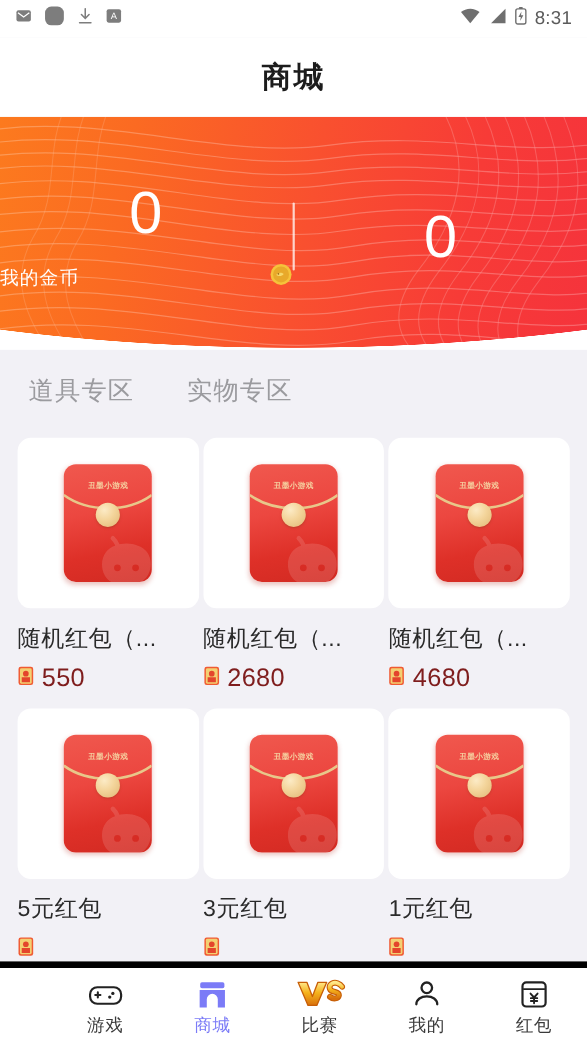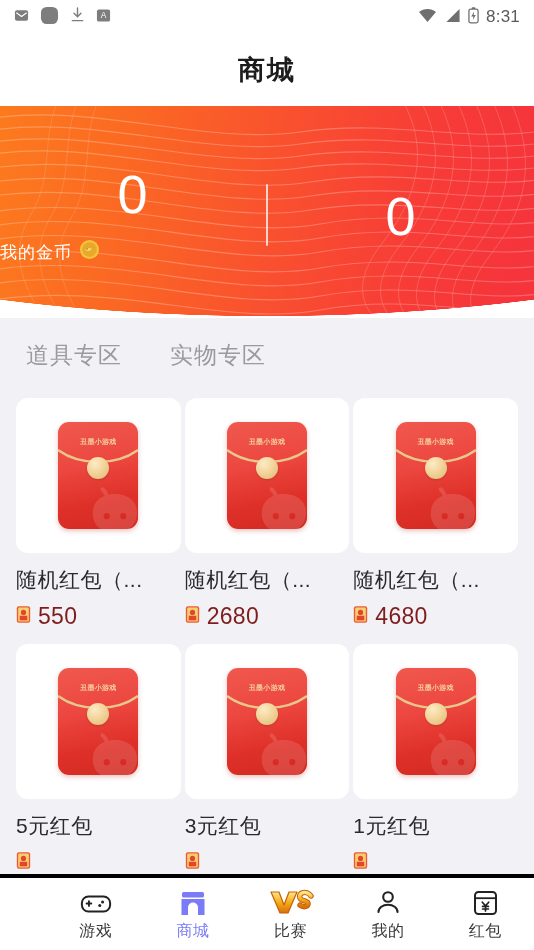--- a/index.html
+++ b/index.html
@@ -44,21 +44,21 @@
   .stats {
     position:absolute; inset:0; display:flex; align-items:center; z-index:3;
   }
   .stat { flex:1; text-align:center; padding-top:8px; }
   .stat .num {
     font-size:54px; color:#ffffff; font-weight:400; line-height:1;
     letter-spacing:1px;
   }
   .stat .lbl {
     margin-top:18px; font-size:17px; color:#ffffff; letter-spacing:1px;
-    display:flex; align-items:center; justify-content:flex-start; gap:7px;
+    display:flex; align-items:center; justify-content:space-between; gap:7px;
   }
   .divider {
     width:2px; height:62px; background:rgba(255,255,255,.75); border-radius:2px;
     align-self:center; margin-top:6px;
   }
   .coin-ic, .card-ic { display:block; }
 
   
   .tabs { display:flex; padding:22px 0 0 26px; gap:48px; }
   .tab {
@@ -109,21 +109,21 @@
   }
   .pprice {
     margin-top:9px; display:flex; align-items:center; gap:7px;
     font-size:23px; color:#7f1d1d; letter-spacing:.3px;
   }
 
   
   .navbar {
     position:absolute; left:0; right:0; bottom:0; height:76px;
     background:#ffffff; display:flex; align-items:center;
-    border-top:4px solid #000000;
+    border-top:6px solid #000000;
     padding-left:47px;
   }
   .nav { flex:1; display:flex; flex-direction:column; align-items:center; gap:5px; }
   .nav .nlabel { font-size:16px; color:#3a3a3a; letter-spacing:.5px; }
   .nav.active .nlabel { color:#7B7BF7; }
   .nico { height:30px; display:flex; align-items:flex-end; }
 </style>
 </head>
 <body>
 

